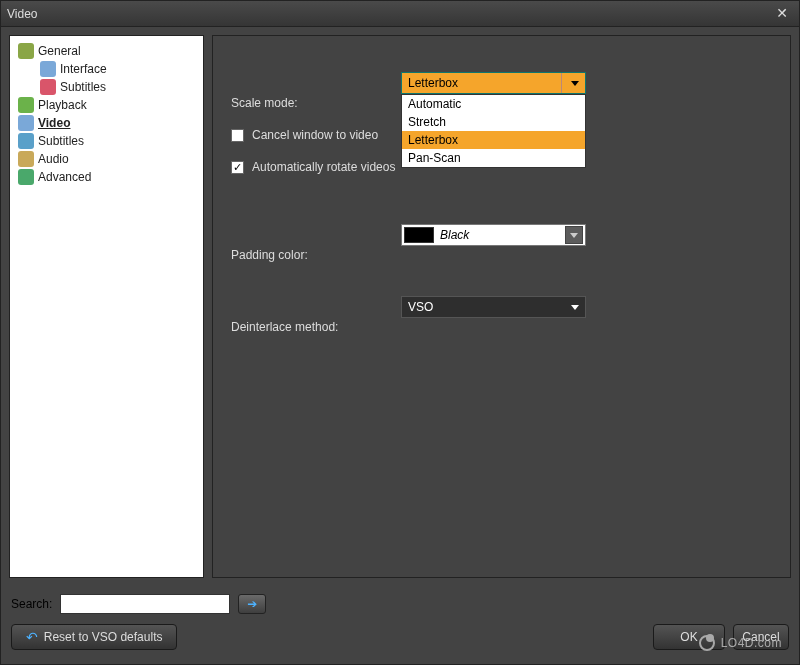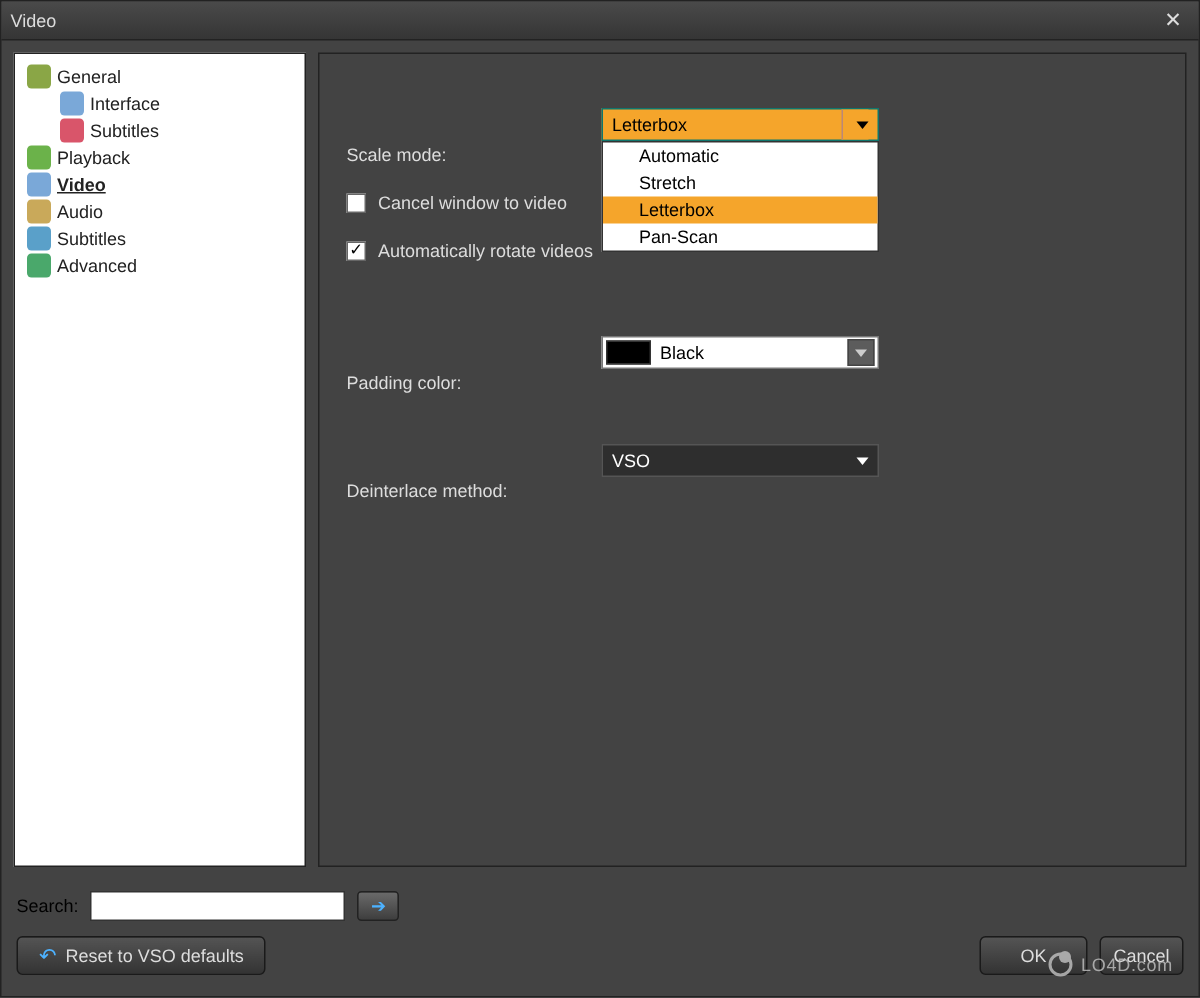--- a/index.html
+++ b/index.html
@@ -19,25 +19,25 @@
 .row { display:flex; align-items:center; margin-bottom:18px; }
 .row .label { width: 170px; color:#ddd;margin-top:40px; }
 .check { width:13px; height:13px; background:#fff; border:1px solid #666; margin-right:8px; display:inline-flex; align-items:center; justify-content:center; }
 .check.checked::after { content:"✓"; font-size:11px; color:#000; line-height:11px; }
 .combo { width:185px; height:22px; background:#2e2e2e; border:1px solid #555; display:flex; align-items:center; padding:0 6px; color:#fff; position:relative; }
 .combo .arrow { margin-left:auto; width:0;height:0;border-left:4px solid transparent;border-right:4px solid transparent;border-top:5px solid #fff; }
 .combo.orange { background:#f5a52b; color:#000; border:1px solid #0f766e; }
 .combo.orange .arrowbox { margin-left:auto; width:18px; height:20px; background:#f5a52b; border-left:1px solid #b87; display:flex; align-items:center; justify-content:center; }
 .combo.orange .arrow { border-top-color:#000; }
 .dropdown { position:absolute; top:21px; left:-1px; width:185px; background:#fff; border:1px solid #333; z-index:10; }
-.opt { padding:2px 24px; color:#000; }
+.opt { padding:2px 6px; color:#000; }
 .opt.sel { background:#f5a52b; }
 .colorbox { width:185px; height:22px; background:#fff; border:1px solid #777; display:flex; align-items:center; padding:2px; }
 .swatch { width:30px; height:16px; background:#000; margin-right:6px; border:1px solid #333; }
-.colorbox .txt { color:#000; flex:1; }
+.colorbox .txt { color:#000; flex:1;font-style:italic; }
 .colorbox .dd { width:18px; height:18px; background:#5c5c5c; margin-left:auto; border:1px solid #444; display:flex; align-items:center; justify-content:center; }
 .colorbox .dd .arrow { border-top-color:#ccc; }
 .footer { padding: 8px 10px 14px 10px; }
 .searchrow { display:flex; align-items:center; justify-content:flex-start; gap:8px; margin-bottom:10px; }
 .searchrow input { width:170px; height:20px; background:#fff; border:1px solid #333; padding:0 4px; }
 .searchbtn { width:28px; height:20px; background:linear-gradient(#6a6a6a,#3e3e3e); border:1px solid #222; border-radius:3px; display:flex; align-items:center; justify-content:center; color:#4db2ff; font-size:13px; }
 .btnrow { display:flex; align-items:center; }
 .btn { height:26px; background:linear-gradient(#545454,#333); border:1px solid #1a1a1a; border-radius:4px; color:#ddd; padding:0 14px; display:flex; align-items:center; gap:6px; cursor:pointer; }
 .btn .reseticon { color:#4db2ff; font-size:14px; }
 .btnrow .spacer { flex:1; }
@@ -69,26 +69,26 @@
         </div>
         <div class="tree-item level1">
           <span class="ticon" style="background: rgb(107, 178, 74);"></span>
           <span class="lbl">Playback</span>
         </div>
         <div class="tree-item level1 active">
           <span class="ticon" style="background: rgb(122, 168, 216);"></span>
           <span class="lbl">Video</span>
         </div>
         <div class="tree-item level1">
+          <span class="ticon" style="background: rgb(90, 160, 201);"></span>
+          <span class="lbl">Subtitles</span>
+        </div>
+        <div class="tree-item level1">
           <span class="ticon" style="background: rgb(201, 169, 90);"></span>
           <span class="lbl">Audio</span>
-        </div>
-        <div class="tree-item level1">
-          <span class="ticon" style="background: rgb(90, 160, 201);"></span>
-          <span class="lbl">Subtitles</span>
         </div>
         <div class="tree-item level1">
           <span class="ticon" style="background: rgb(74, 168, 107);"></span>
           <span class="lbl">Advanced</span>
         </div>
       </div>
     <div class="content">
       <div class="row">
         <div class="label">Scale mode:</div>
         <div class="combo orange" style="position:relative;">

